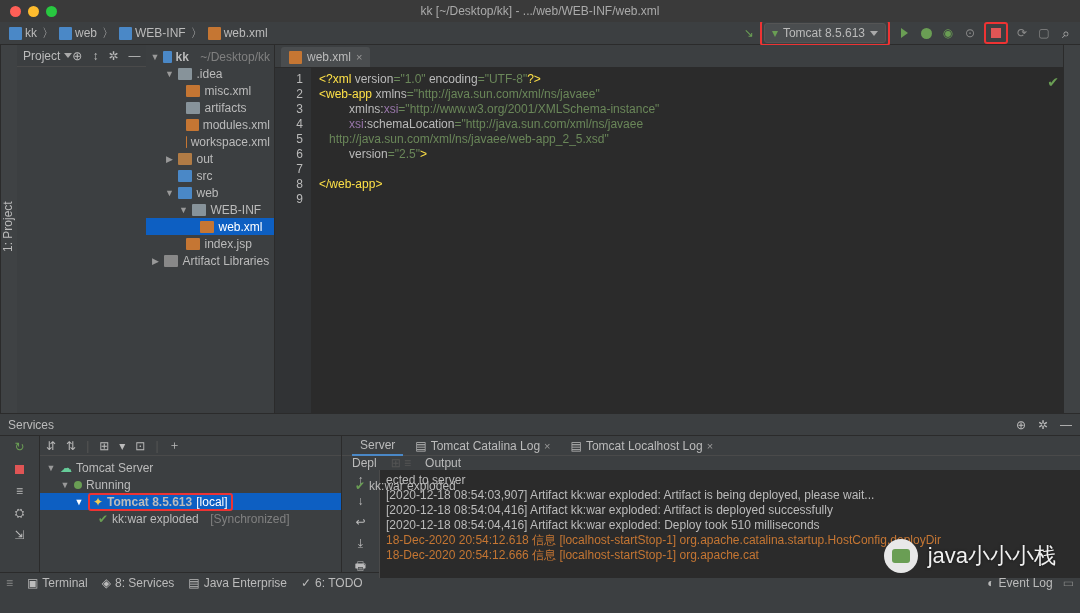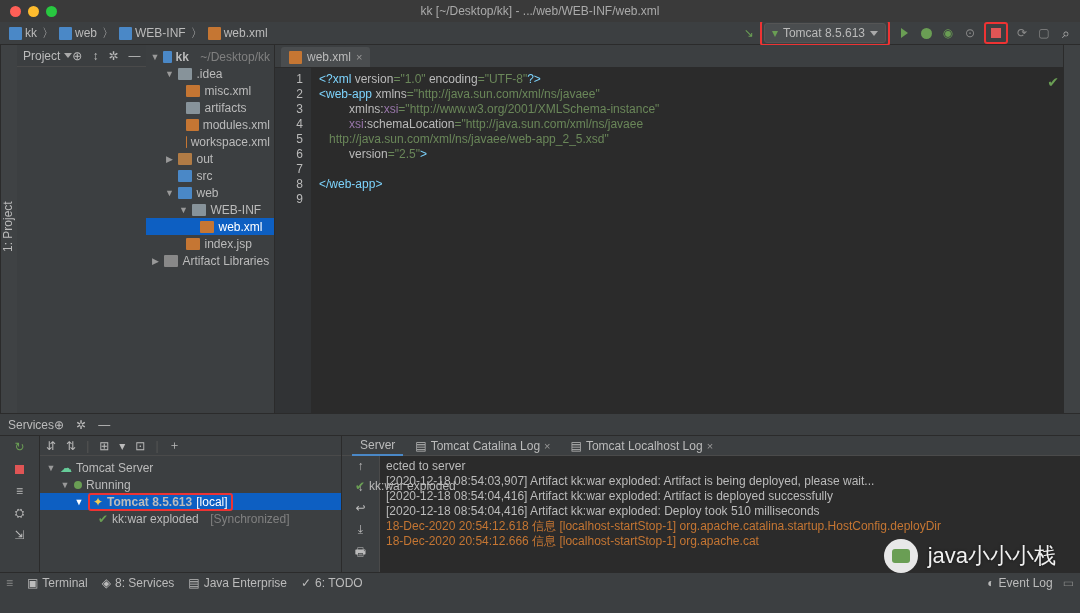--- a/index.html
+++ b/index.html
@@ -44,23 +44,23 @@
 .ticon.scratch{background:#3d9e8f}
 .dim{color:#808080}
 .rightcol{width:17px;background:#3f4244;border-left:1px solid #2b2b2b}
 .editorwrap{flex:1;display:flex;flex-direction:column;background:#2b2b2b}
 .tabbar{height:23px;background:#3c3f41;display:flex;align-items:flex-end;padding-left:6px;border-bottom:1px solid #2b2b2b}
 .etab{display:flex;align-items:center;gap:5px;padding:3px 8px;background:#515658;border-top-left-radius:3px;border-top-right-radius:3px}
 .etab.act{background:#4a4d4f}
 .closex{color:#999;font-size:11px}
 .ed{flex:1;display:flex;background:#2b2b2b;font-family:Menlo,Consolas,monospace;font-size:12px;position:relative}
 .gut{width:36px;background:#313335;text-align:right;padding:4px 8px 0 0;color:#606366;line-height:15px}
-.code{flex:1;padding:4px 0 0 8px;line-height:15px;white-space:pre;color:#a9b7c6}.s{color:#6a8759}.a{color:#bababa}.t{color:#7dd3fc}.ns{color:#9876aa}
+.code{flex:1;padding:4px 0 0 8px;line-height:15px;white-space:pre;color:#a9b7c6}.s{color:#6a8759}.a{color:#bababa}.t{color:#fde047}.ns{color:#9876aa}
 .edmark{position:absolute;right:4px;top:6px;color:#6a9e54;font-size:14px}
-.svcbar{height:23px;background:#3c3f41;border-top:1px solid #2b2b2b;border-bottom:1px solid #2b2b2b;display:flex;align-items:center;justify-content:flex-start;padding:0 8px}
+.svcbar{height:23px;background:#3c3f41;border-top:1px solid #2b2b2b;border-bottom:1px solid #2b2b2b;display:flex;align-items:center;justify-content:space-between;padding:0 8px}
 .svcbar-r{display:flex;gap:12px;color:#888}
 .svcbody{height:136px;display:flex;background:#3c3f41}
 .svcgutter{width:40px;background:#3c3f41;border-right:1px solid #2b2b2b;display:flex;flex-direction:column;align-items:center;padding-top:4px;gap:8px}
 .svcgutter .ic{width:14px;height:14px;display:flex;align-items:center;justify-content:center;font-size:12px}
 .svctree{width:302px;border-right:1px solid #2b2b2b;display:flex;flex-direction:column}
 .svctool{height:20px;display:flex;align-items:center;gap:10px;padding:0 6px;color:#888;border-bottom:1px solid #4a4a4a}
 .svcrows{flex:1;padding-top:3px}
 .srow{display:flex;align-items:center;height:17px;gap:4px}
 .srow.sel{background:#0d5fc2}
 .srow.sel span{color:#fff}
@@ -323,20 +323,25 @@
           <span>▤</span>
           <span>Tomcat Catalina Log</span>
           <span class="closex">×</span>
         </div>
       <div class="ctab">
           <span>▤</span>
           <span>Tomcat Localhost Log</span>
           <span class="closex">×</span>
         </div>
     </div>
+    <div class="csubhdr">
+      <span>Depl</span>
+      <span style="color:#555">⊞ ≡</span>
+      <span>Output</span>
+    </div>
     <div class="cbody">
       <div class="cgut">
         <span>↑</span>
         <span>↓</span>
         <span>↩</span>
         <span>⤓</span>
         <span>🖶</span>
       </div>
       <div class="cout"><span>ected to server</span>
 <span>[2020-12-18 08:54:03,907] Artifact kk:war exploded: Artifact is being deployed, please wait...</span>

